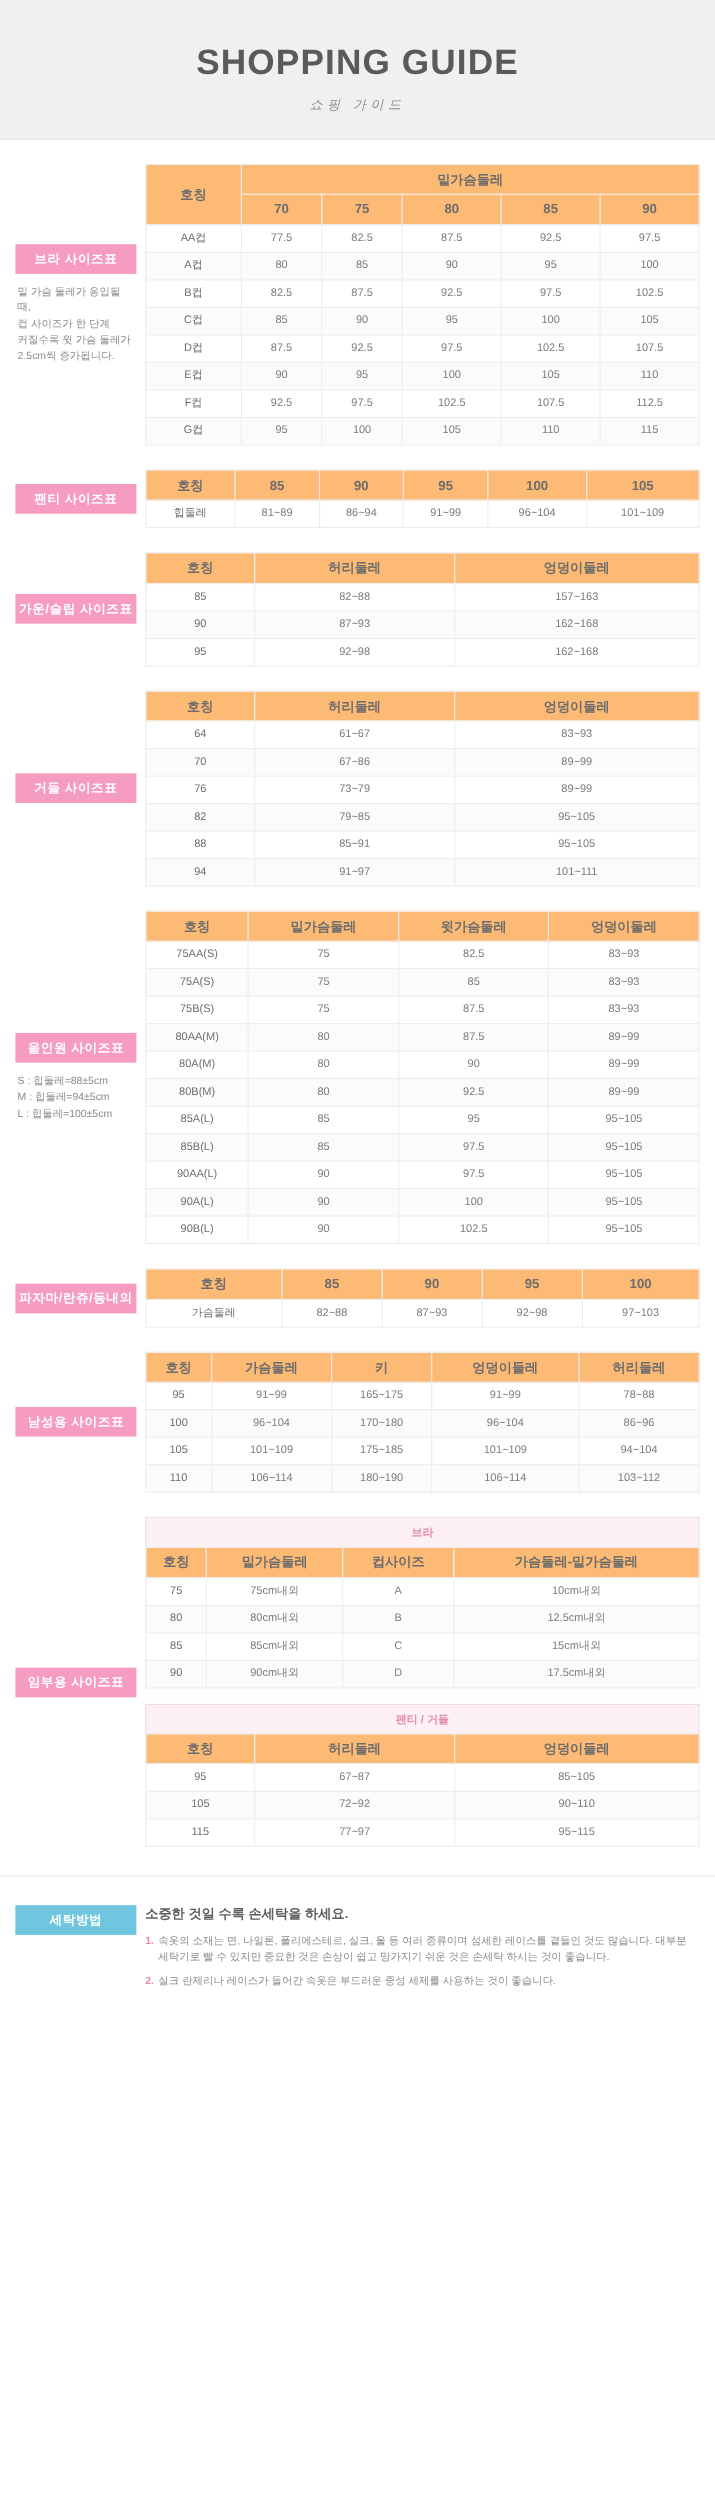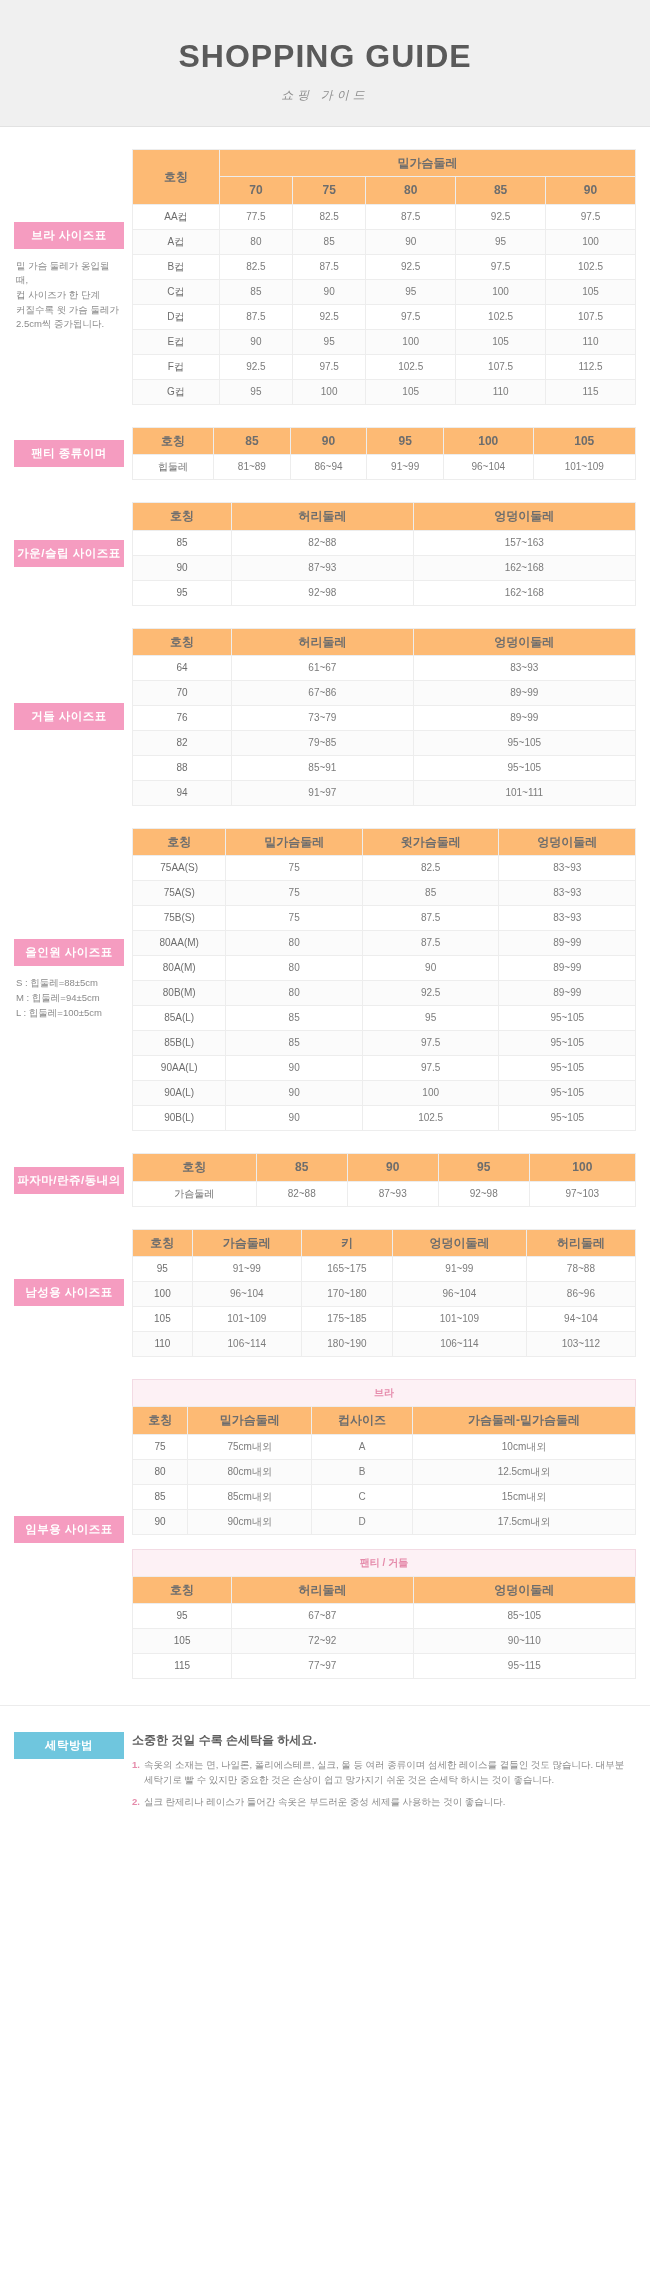--- a/index.html
+++ b/index.html
@@ -235,21 +235,21 @@
               <td>110</td>
               <td>115</td>
             </tr>
           </tbody>
       </table>
     </div>
   </div>
 
   <div class="section">
     <div class="section-left">
-      <span class="tag pink">팬티 종류이며</span>
+      <span class="tag pink">팬티 사이즈표</span>
     </div>
     <div class="section-right">
       <table>
         <thead>
             <tr>
               <th>호칭</th>
               <th>85</th>
               <th>90</th>
               <th>95</th>
               <th>100</th>

